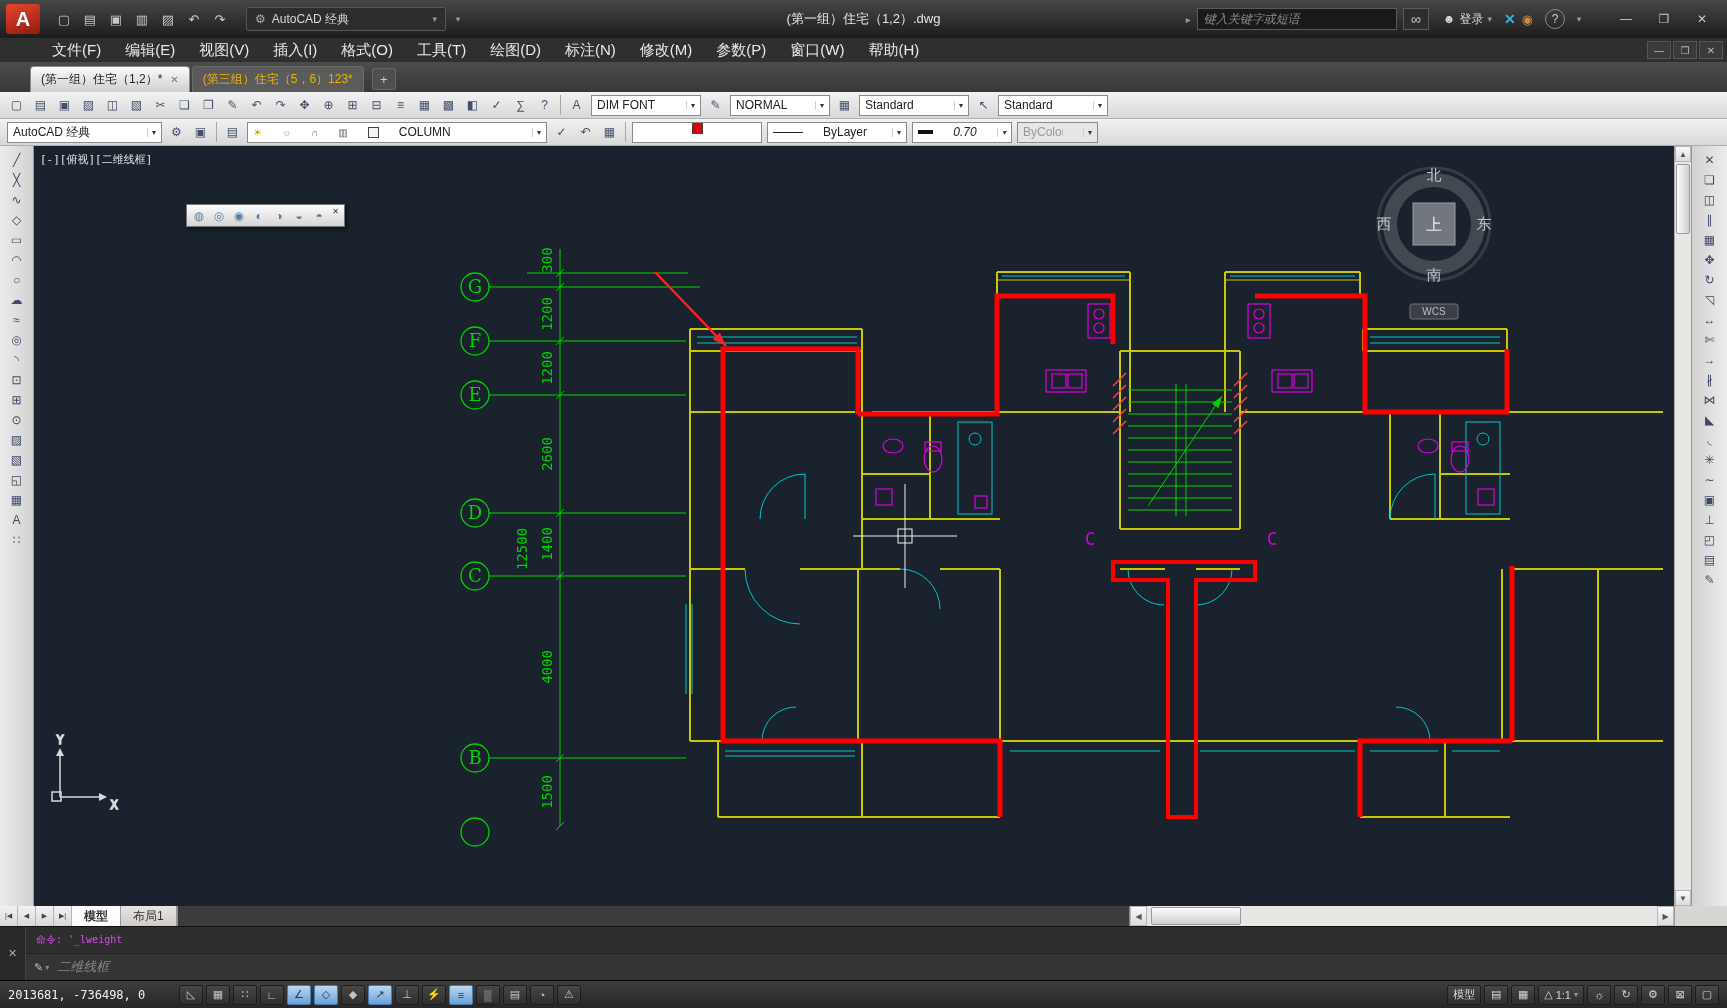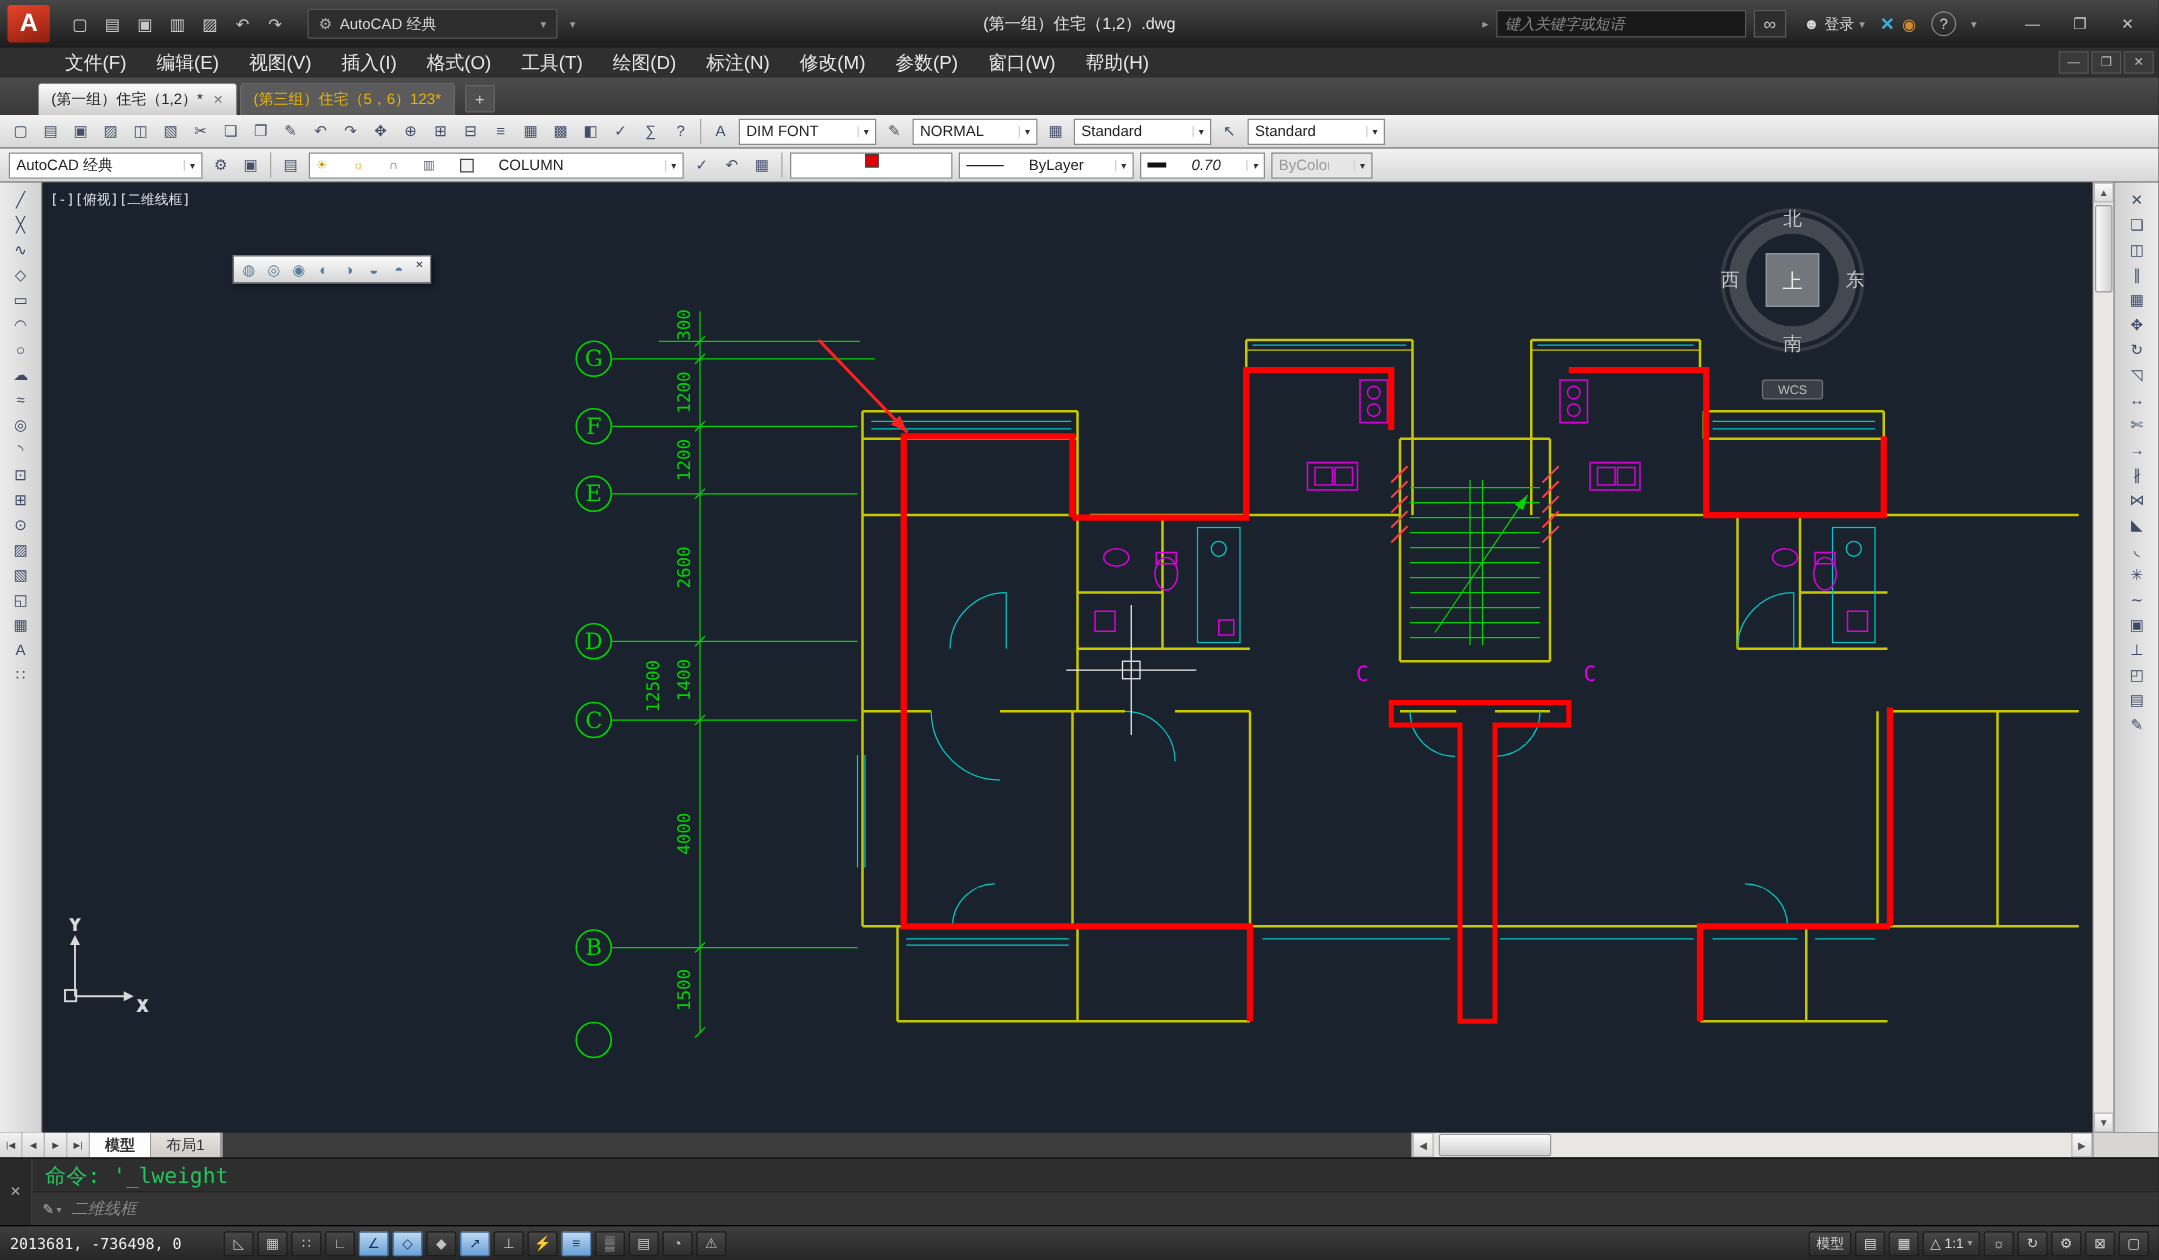--- a/index.html
+++ b/index.html
@@ -136,22 +136,22 @@
   .hscroll .track { flex:1; position:relative; }
   .hscroll .thumb { position:absolute; top:1px; bottom:1px; left:4px; width:90px;
     background:linear-gradient(#fdfdfd,#cfcfcf); border:1px solid #9a9a9a; border-radius:2px; }
   .corner { width:53px; background:#d8d6d2; border-left:1px solid #999; }
 
   
   .cmd { height:54px; display:flex; background:#2e2e2e; border-top:1px solid #111; flex:0 0 auto; }
   .cmd-close { width:26px; background:#292929; border-right:1px solid #444; display:flex;
     align-items:center; justify-content:center; color:#aaa; font-size:11px; }
   .cmd-body { flex:1; display:flex; flex-direction:column; }
-  .cmd-history { flex:1; display:flex; align-items:center; padding-left:10px; color:#22c55e;
-    font-family:"DejaVu Sans Mono",monospace; font-size:17px; border-bottom:1px solid #222; }
+  .cmd-history { flex:1; display:flex; align-items:center; padding-left:10px; color:#d946ef;
+    font-family:"DejaVu Sans Mono",monospace; font-size:10px; border-bottom:1px solid #222; }
   .cmd-input { flex:1; display:flex; align-items:center; padding-left:8px; gap:8px; background:#343434; }
   .cmd-tool { display:flex; align-items:center; gap:2px; color:#b8b8b8; font-size:11px; }
   .cmd-tool .arr { font-size:8px; color:#888; }
   .cmd-ghost { color:#8a8a8a; font-style:italic; font-family:"DejaVu Sans Mono",monospace; font-size:13px; }
 
   
   .statusbar { height:28px; background:linear-gradient(#3e3e3e,#262626); border-top:1px solid #000;
     display:flex; align-items:center; padding:0 8px; gap:3px; flex:0 0 auto; }
   .coords { width:168px; color:#f0f0f0; font-family:"DejaVu Sans Mono",monospace; font-size:12px; }
   .toggles { display:flex; gap:3px; }

